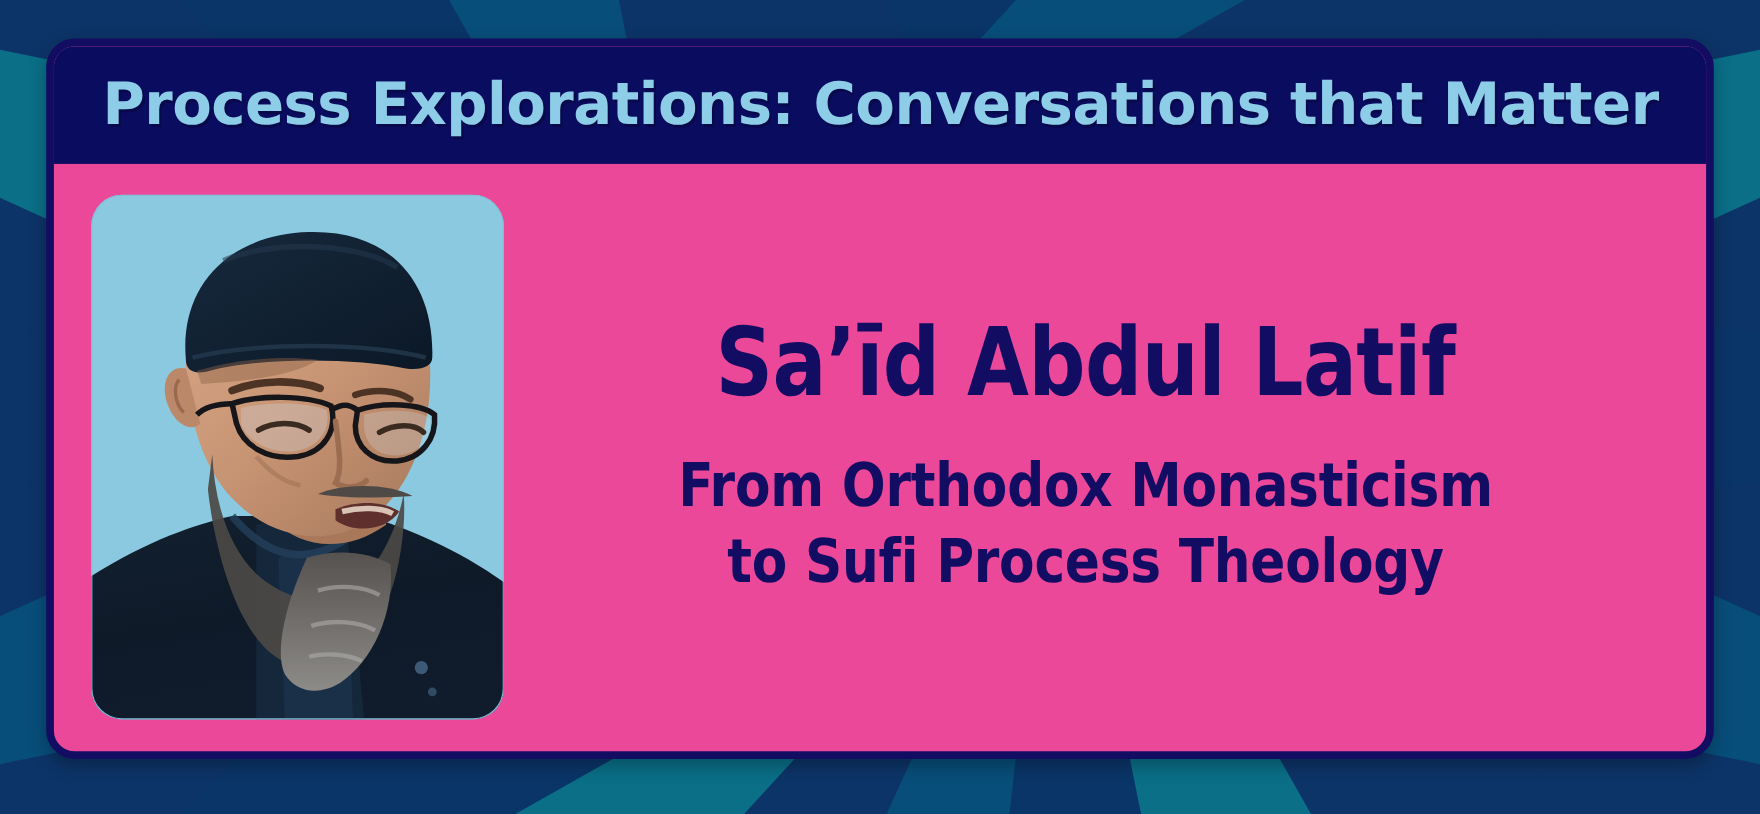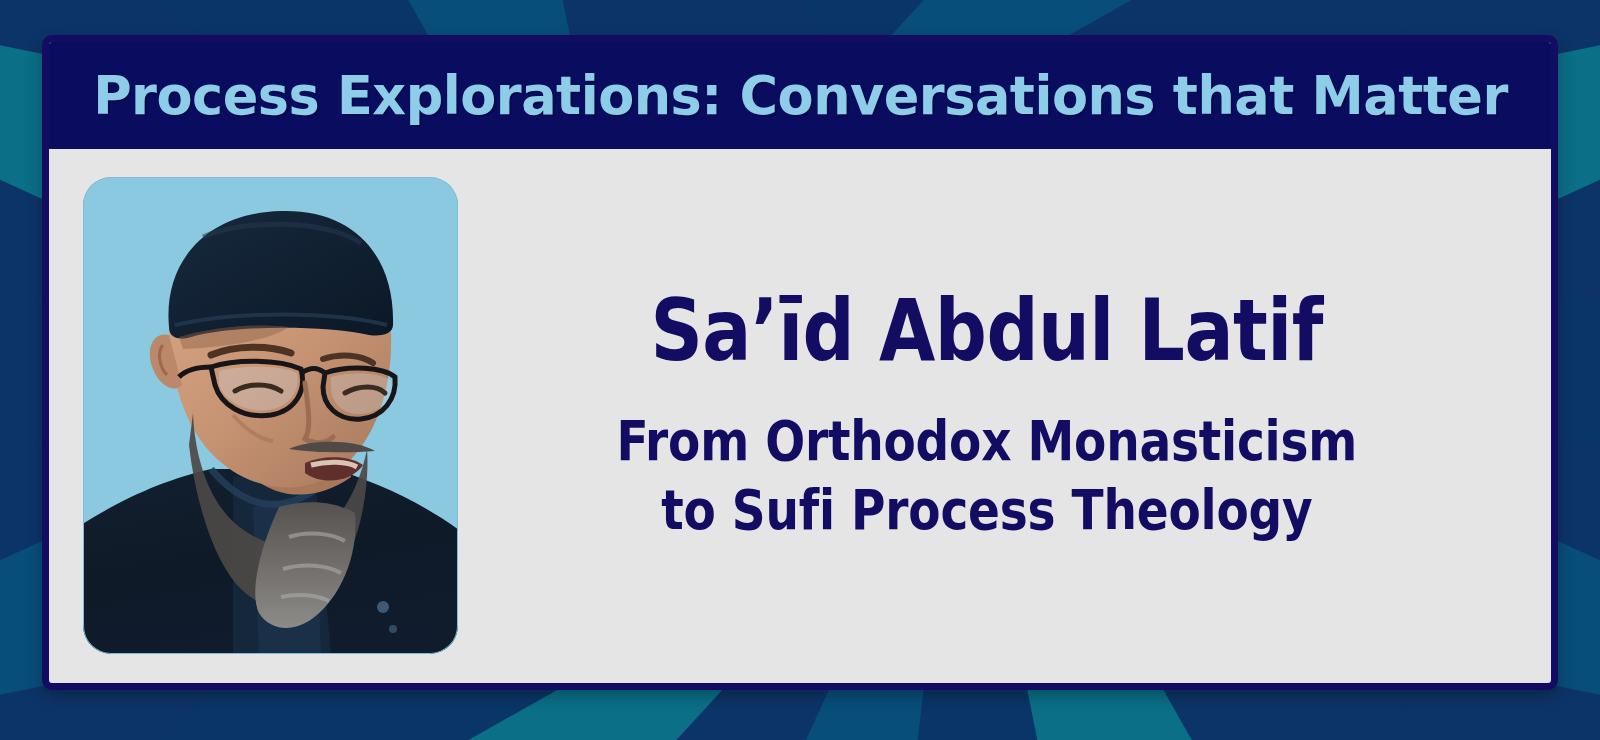--- a/index.html
+++ b/index.html
@@ -47,23 +47,23 @@
   }
 
   
   .card {
     position: absolute;
     left: 42px;
     top: 35px;
     width: 1516px;
     height: 655px;
     box-sizing: border-box;
-    background: #e5e5e5;
+    background: #ec4899;
     border: 7px solid #120c63;
-    border-radius: 10px;
+    border-radius: 26px;
     overflow: hidden;
     box-shadow: 0 6px 16px rgba(0,0,0,0.28);
   }
 
   .card-header {
     height: 107px;
     background: #0a0c60;
     display: flex;
     align-items: center;
     justify-content: center;

